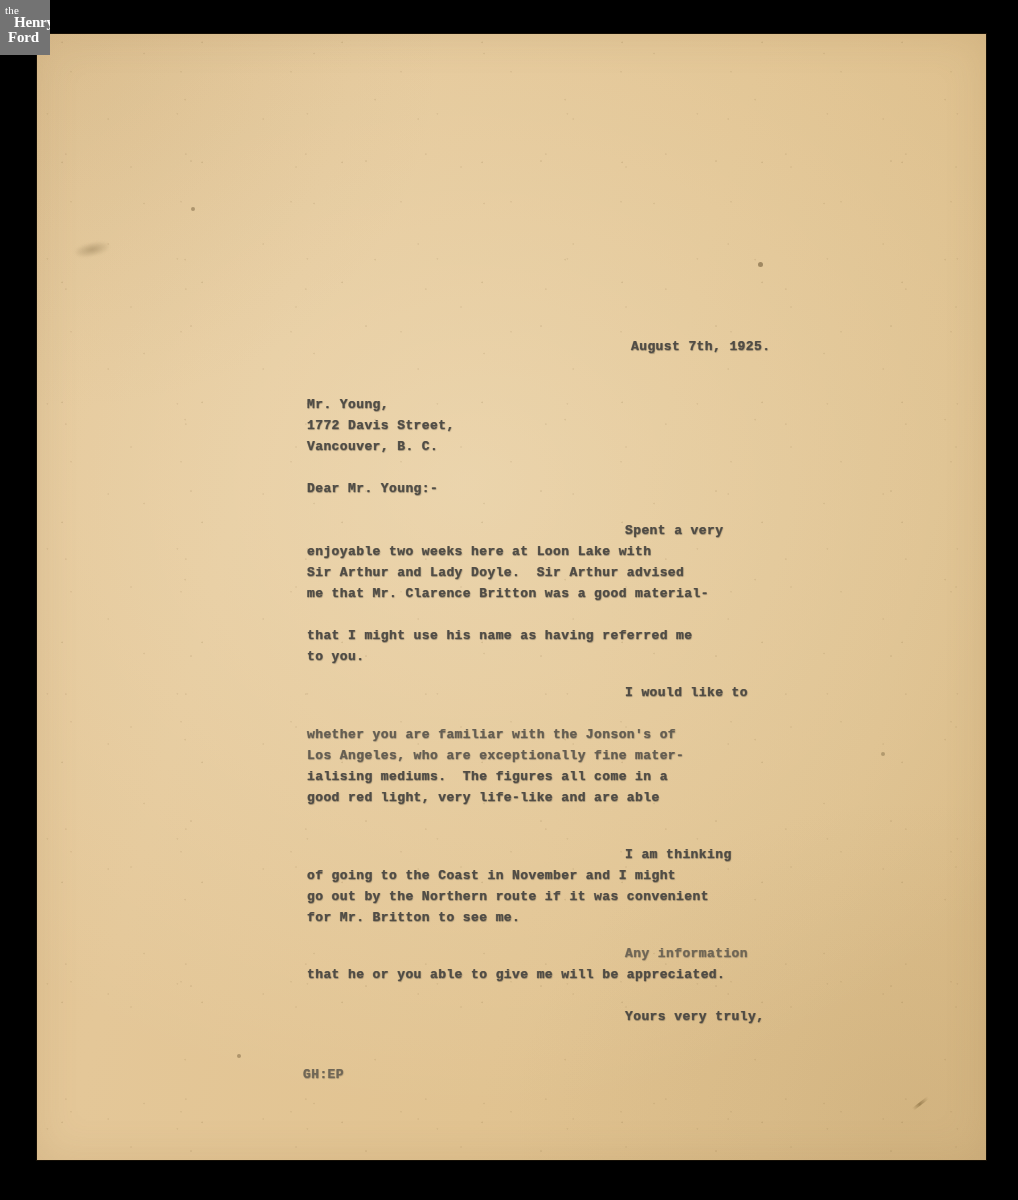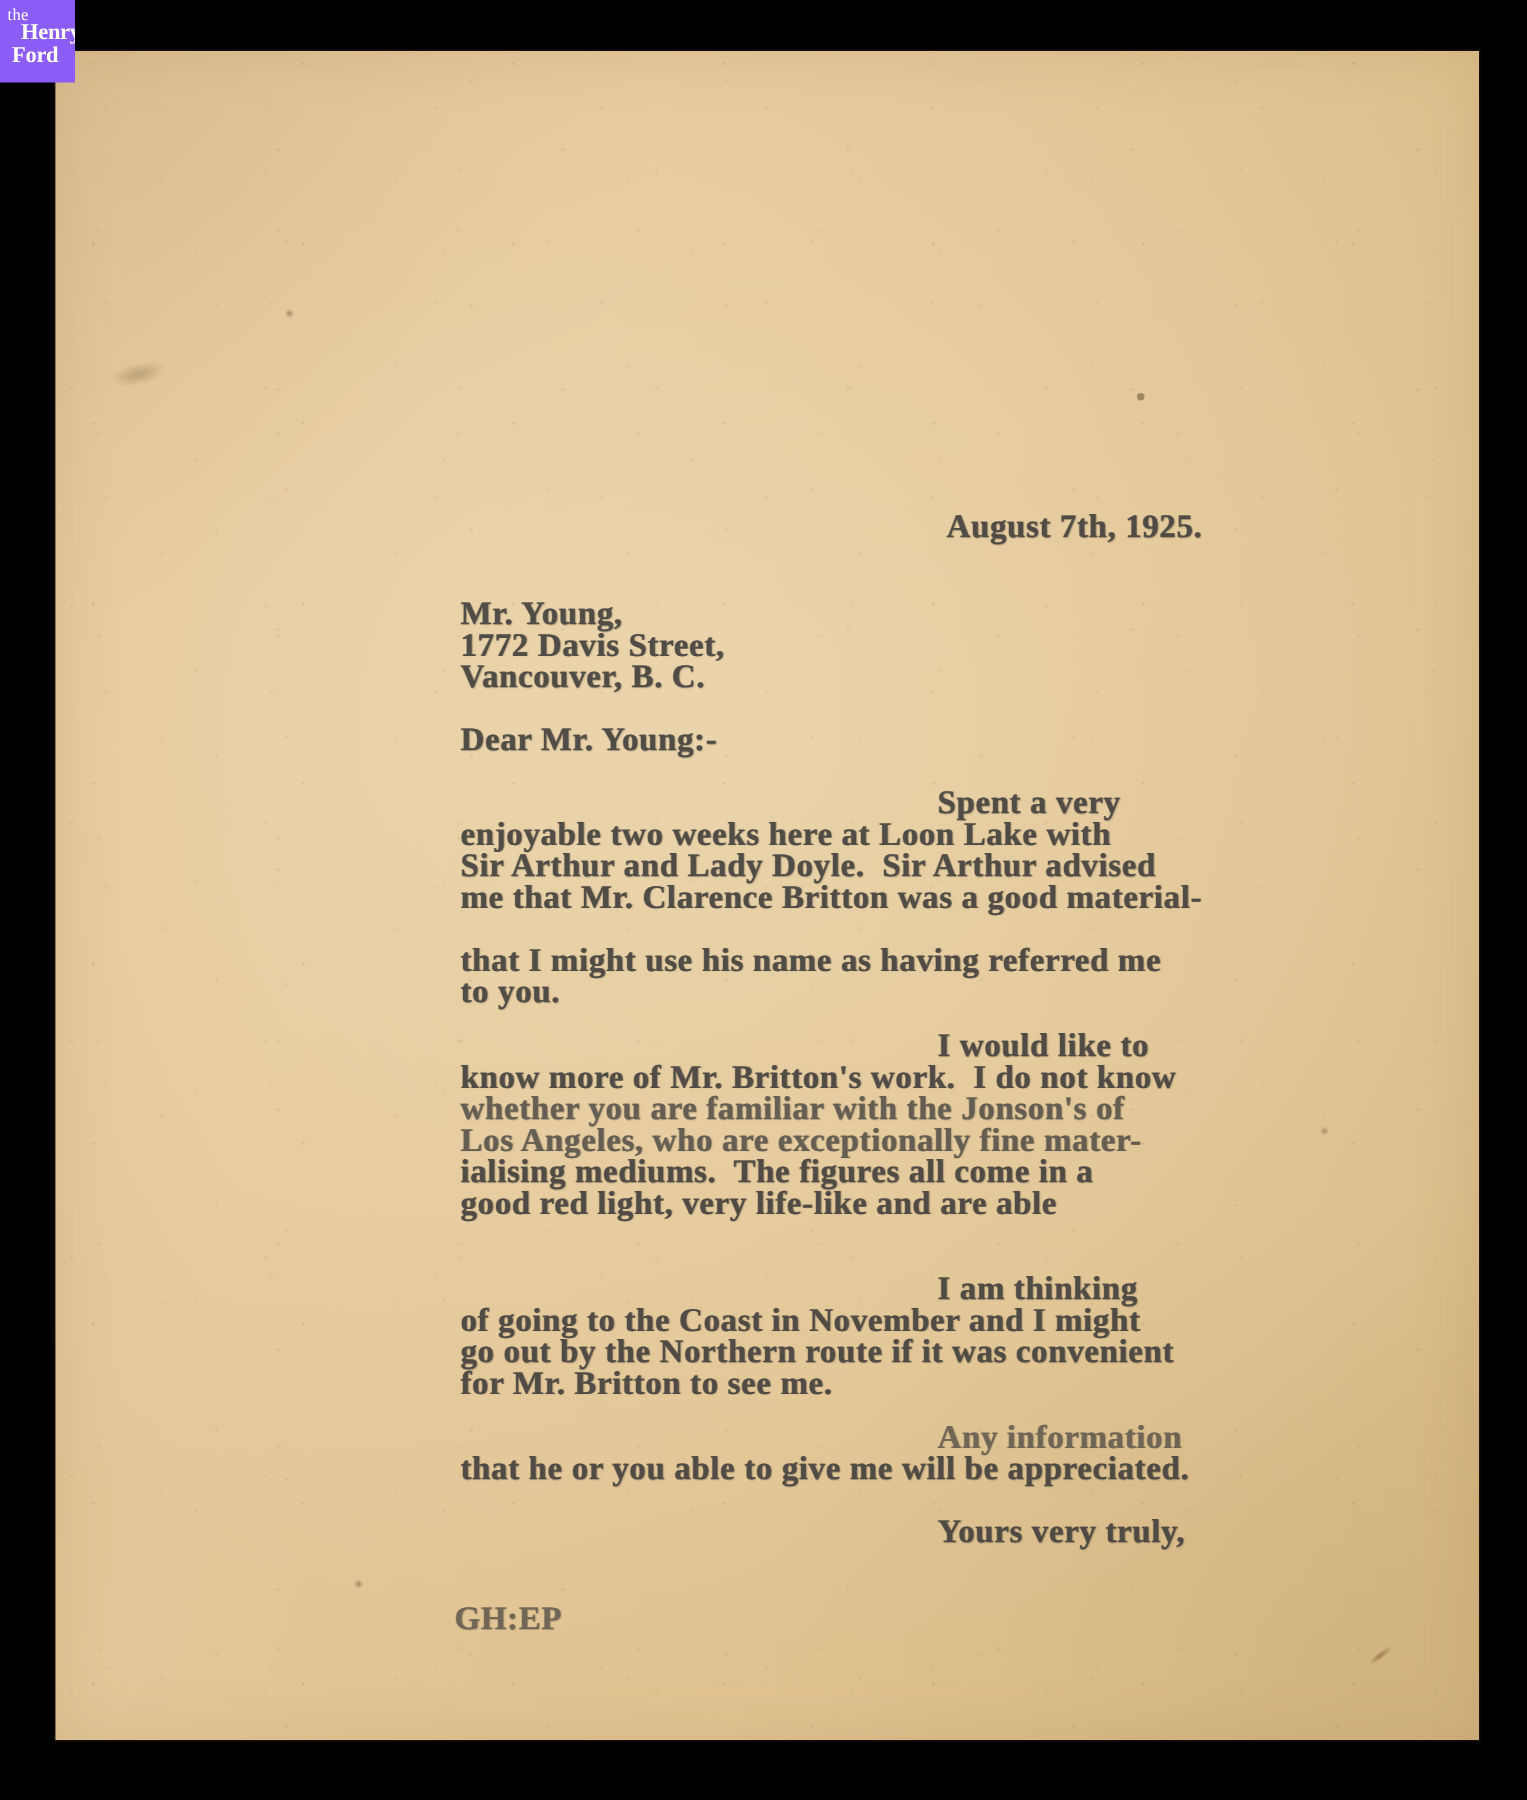--- a/index.html
+++ b/index.html
@@ -120,22 +120,22 @@
 
   
   #typescript {
     position: absolute;
     inset: 0;
     color: #3b3a38;
   }
   .tl {                       
     position: absolute;
     white-space: pre;
-    font-family: Liberation Serif, serif;
-    font-size: 22px;
+    font-family: Liberation Mono, monospace;
+    font-size: 13px;
     font-weight: 700;
     letter-spacing: 0.4px;
     line-height: 1;
     color: #45433f;
     text-shadow:
       0.5px 0 0 rgba(69,67,63,0.45),
      -0.5px 0 0 rgba(69,67,63,0.32),
       0 0.5px 0 rgba(69,67,63,0.30),
       0.8px 0.6px 1.1px rgba(90,80,60,0.30);
     opacity: 0.93;
@@ -144,21 +144,21 @@
   .faint  { opacity: 0.80; }
   .fainter{ opacity: 0.72; }
 
   
   #thf-logo {
     position: absolute;
     left: 0;
     top: 0;
     width: 50px;
     height: 55px;
-    background: #8b5cf6;
+    background: #737373;
     overflow: hidden;
     box-sizing: border-box;
     padding: 5px 0 0 5px;
   }
   #thf-logo .lg-the {
     display: block;
     font-family: "Liberation Serif", serif;
     font-size: 11px;
     line-height: 10px;
     color: #ffffff;
@@ -212,21 +212,20 @@
       <div class="tl" style="left:270px; top:448px;">Dear Mr. Young:-</div>
 
       <div class="tl" style="left:588px; top:490px;">Spent a very</div>
       <div class="tl" style="left:270px; top:511px;">enjoyable two weeks here at Loon Lake with</div>
       <div class="tl" style="left:270px; top:532px;">Sir Arthur and Lady Doyle.  Sir Arthur advised</div>
       <div class="tl" style="left:270px; top:553px;">me that Mr. Clarence Britton was a good material-</div>
       <div class="tl" style="left:270px; top:595px;">that I might use his name as having referred me</div>
       <div class="tl" style="left:270px; top:616px;">to you.</div>
 
       <div class="tl" style="left:588px; top:652px;">I would like to</div>
-      <div class="tl" style="left:270px; top:673px;">know more of Mr. Britton's work.  I do not know</div>
       <div class="tl faint" style="left:270px; top:694px;">whether you are familiar with the Jonson's of</div>
       <div class="tl faint" style="left:270px; top:715px;">Los Angeles, who are exceptionally fine mater-</div>
       <div class="tl" style="left:270px; top:736px;">ialising mediums.  The figures all come in a</div>
       <div class="tl" style="left:270px; top:757px;">good red light, very life-like and are able</div>
 
       <div class="tl" style="left:588px; top:814px;">I am thinking</div>
       <div class="tl" style="left:270px; top:835px;">of going to the Coast in November and I might</div>
       <div class="tl" style="left:270px; top:856px;">go out by the Northern route if it was convenient</div>
       <div class="tl" style="left:270px; top:877px;">for Mr. Britton to see me.</div>
 

